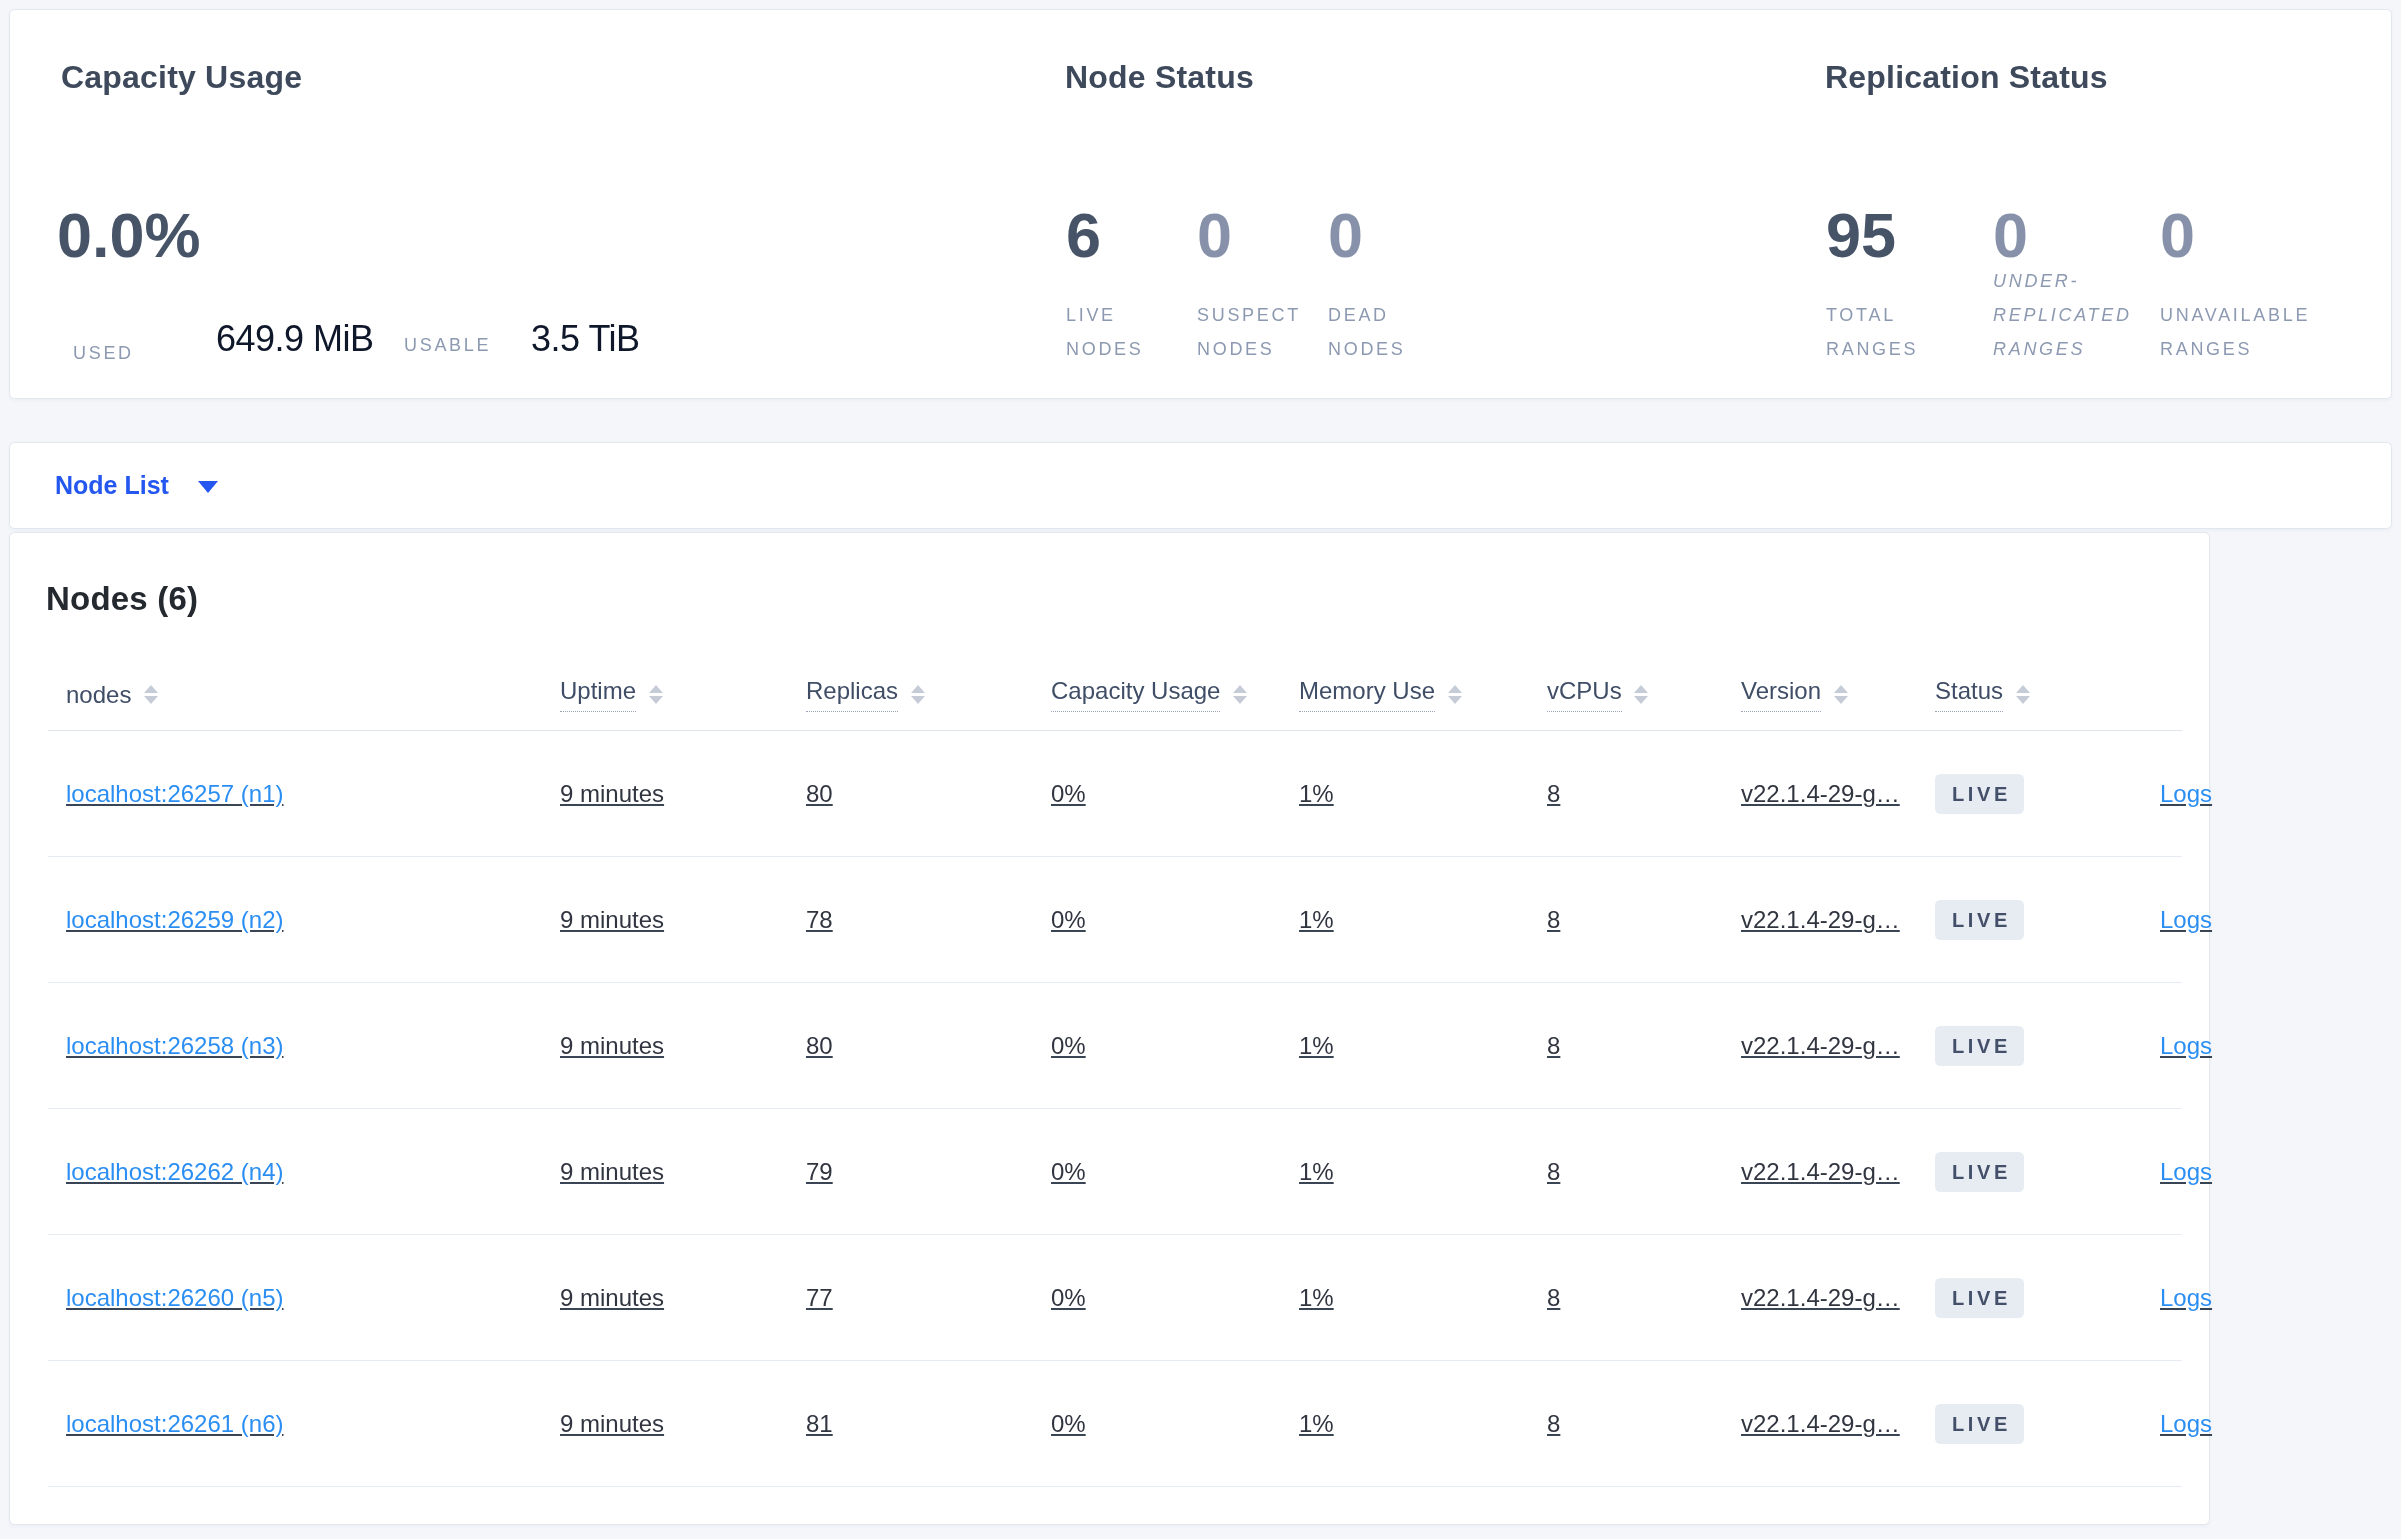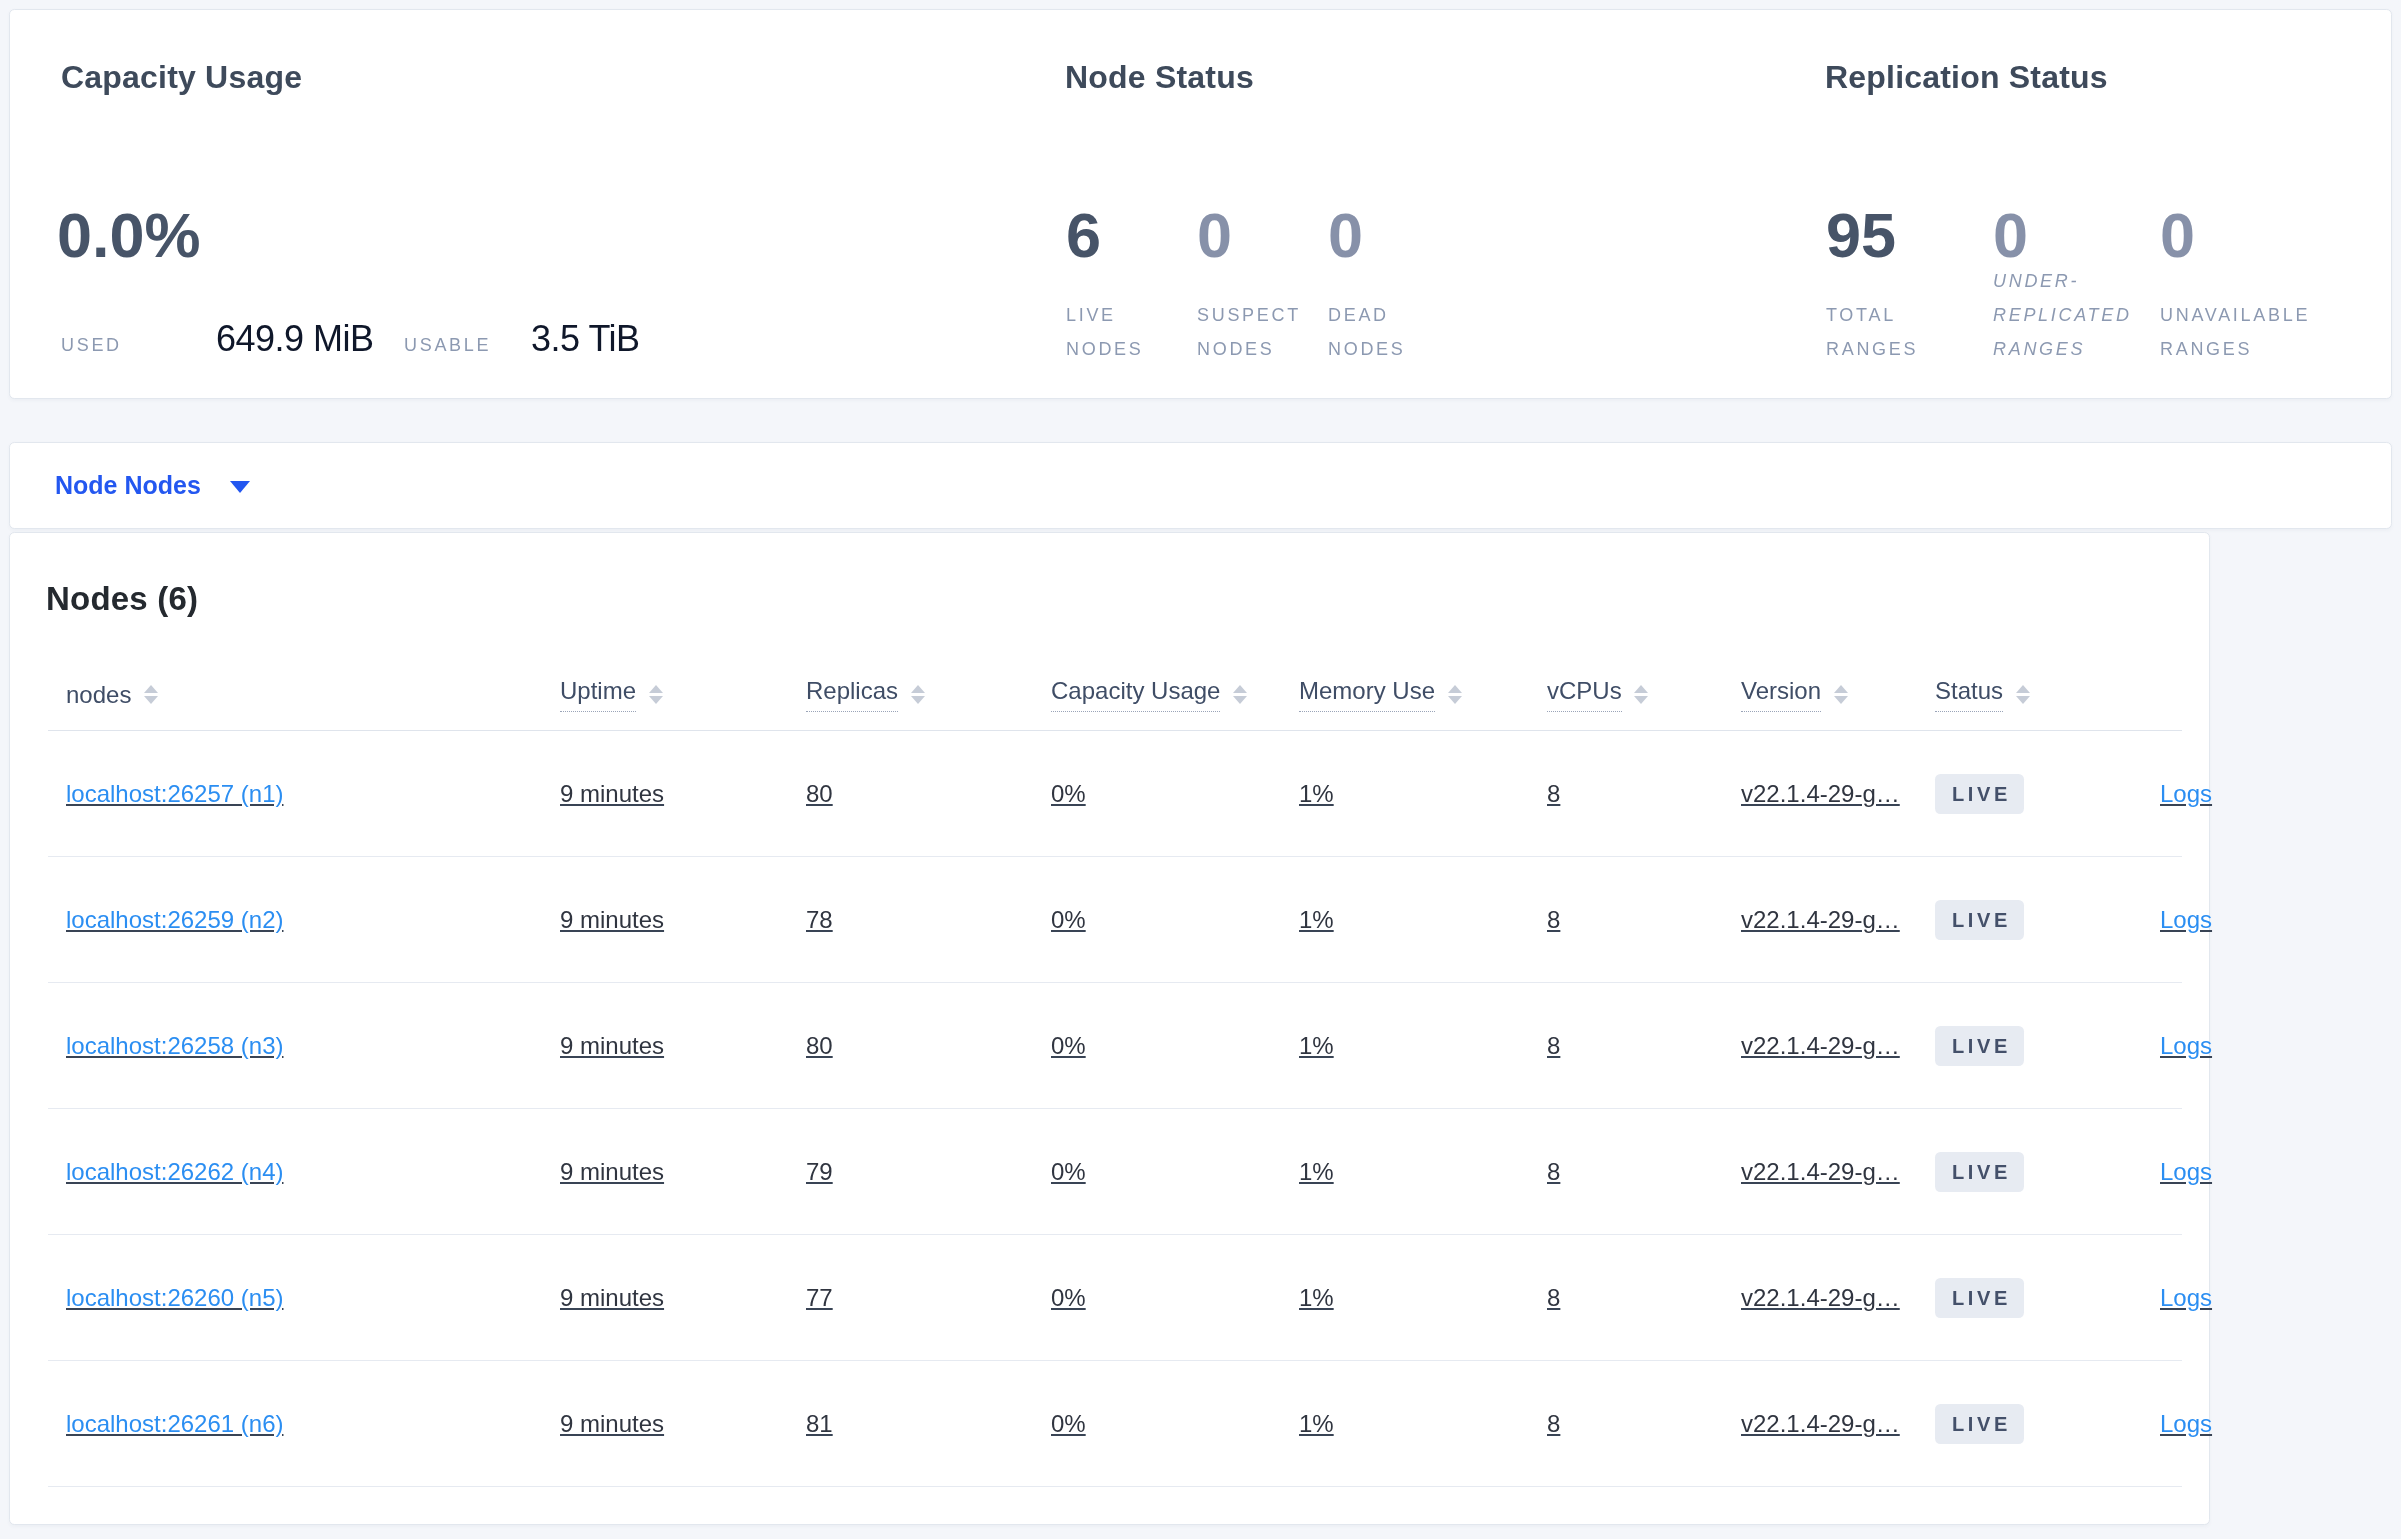--- a/index.html
+++ b/index.html
@@ -117,21 +117,21 @@
 </style>
 </head>
 <body>
 
 <div id="summary-card" class="card">
 
   <div class="panel-title" style="left:51px;">Capacity Usage</div>
   <div class="big-num" id="cap-percent">0.0%</div>
 
 
-  <div class="muted-inline" style="left:51px;">USED</div>
+  <div class="muted-inline" style="left:63px;margin-top:8px;">USED</div>
   <div class="value-inline" style="left:206px;">649.9 MiB</div>
   <div class="muted-inline" style="left:394px;">USABLE</div>
   <div class="value-inline" style="left:521px;">3.5 TiB</div>
 
   <div class="panel-title" style="left:1055px;">Node Status</div>
 
   <div class="big-num" style="left:1056px;">6</div>
   <div class="big-num dim" style="left:1187px;">0</div>
   <div class="big-num dim" style="left:1318px;">0</div>
 
@@ -164,21 +164,21 @@
     <span>RANGES</span>
   </div>
   <div class="stat-label" style="left:2150px;">
     <span>UNAVAILABLE</span>
     <span>RANGES</span>
   </div>
 </div>
 
 <div id="nodelist-card" class="card">
   <div id="nodelist-trigger">
-    <span id="nodelist-label">Node Nodes</span>
+    <span id="nodelist-label">Node List</span>
     <span id="nodelist-caret"></span>
   </div>
 </div>
 
 <div id="nodes-card" class="card">
   <div id="nodes-title">Nodes (6)</div>
 
   <div id="table-wrap">
 
     <div class="t-row t-head">

